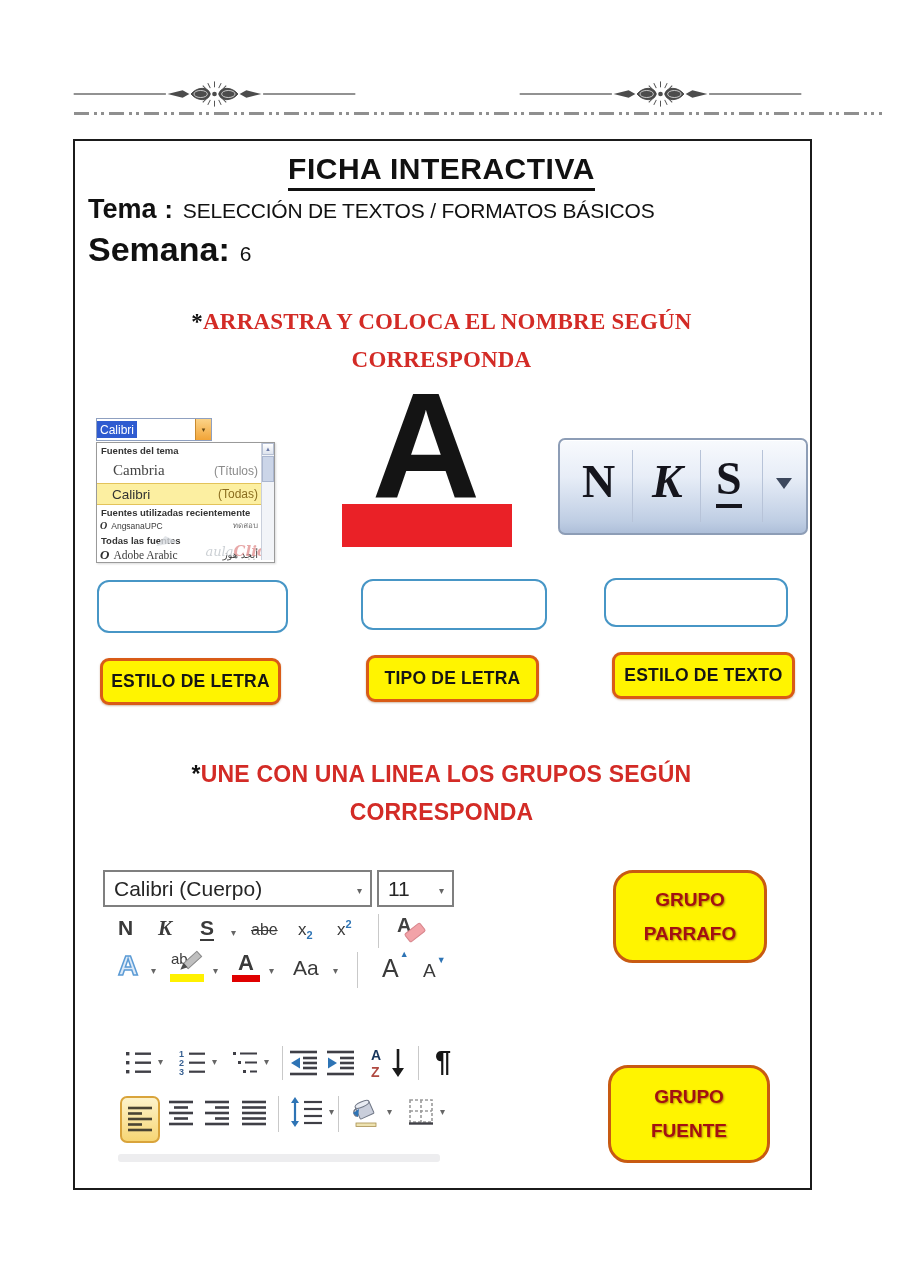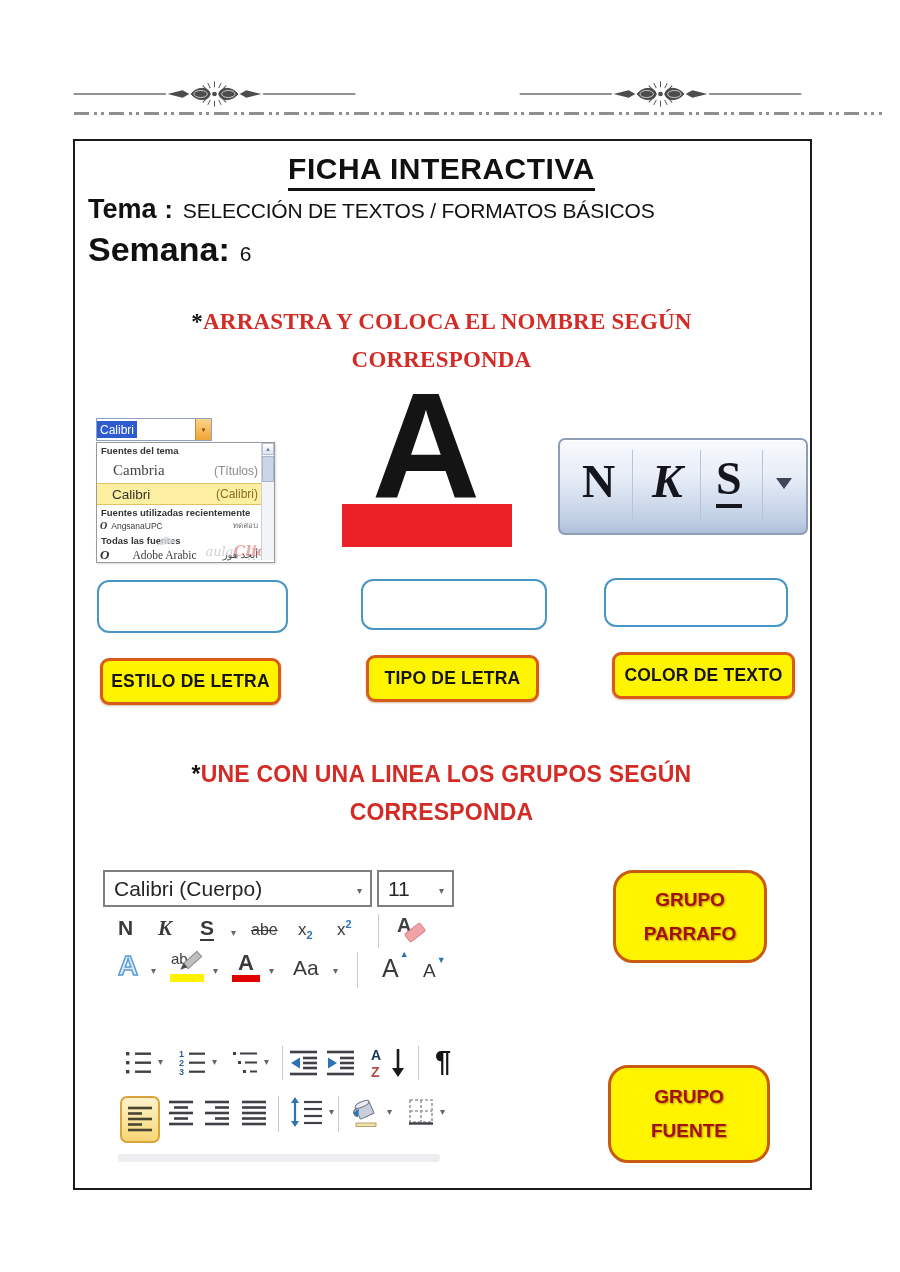--- a/index.html
+++ b/index.html
@@ -45,21 +45,21 @@
   .fdrop .rowCam .nm{font-family:"Liberation Serif",serif;font-size:15px;color:#444;}
   .fdrop .rowCal{height:22px;display:flex;align-items:center;padding:0 16px 0 15px;background:#fcefa1;
       border-top:1px solid #e3c35a;border-bottom:1px solid #e3c35a;box-sizing:border-box;}
   .fdrop .rowCal .nm{font-size:13.5px;color:#333;}
   .fdrop .tag{margin-left:auto;font-size:12px;color:#8a8a8a;}
   .fdrop .rowSm{height:15px;display:flex;align-items:center;padding:0 16px 0 3px;}
   .fdrop .oic{font-family:"Liberation Serif",serif;font-style:italic;font-weight:bold;color:#2f2f2f;margin-right:4px;}
   .fdrop .rowSm .nm{font-size:8.5px;color:#3c3c3c;}
   .fdrop .rowSm .smp{margin-left:auto;font-size:8px;color:#555;opacity:.85;}
   .fdrop .rowAd{height:17px;display:flex;align-items:center;padding:0 16px 0 3px;}
-  .fdrop .rowAd .nm{font-family:"Liberation Serif",serif;font-size:11.5px;color:#3c3c3c;margin-left:19px;}
+  .fdrop .rowAd .nm{font-family:"Liberation Serif",serif;font-size:11.5px;color:#3c3c3c;}
   .fdrop .rowAd .smp{margin-left:auto;font-size:10px;color:#444;}
   .fdrop .sbar{position:absolute;right:0;top:0;width:12px;height:117px;background:#f2f4f8;border-left:1px solid #c9cfdb;}
   .fdrop .sbar .up{height:12px;background:linear-gradient(#fff,#dde3ee);border:1px solid #b6c0d4;box-sizing:border-box;
       display:flex;align-items:center;justify-content:center;font-size:6px;color:#6b7aa8;}
   .fdrop .sbar .thumb{margin-top:1px;height:26px;background:#cbd5e8;border:1px solid #aab6cf;box-sizing:border-box;}
   .fdrop .wm{position:absolute;right:8px;bottom:2px;font-family:"DejaVu Serif",serif;font-style:italic;opacity:.85;}
   .fdrop .wm .a{font-size:13px;color:#c4c9ce;}
   .fdrop .wm .c{font-size:15px;color:#e49a9a;font-weight:bold;}
   .fdrop .cap{position:absolute;left:58px;bottom:18px;width:0;height:0;border-left:11px solid transparent;
       border-right:11px solid transparent;border-bottom:8px solid #d9dde2;opacity:.8;transform:rotate(-12deg);}
@@ -207,21 +207,21 @@
       <span class="btn">▾</span>
     </div>
     <div class="panel">
       <div class="sec sec1">Fuentes del tema</div>
       <div class="rowCam">
         <span class="nm">Cambria</span>
         <span class="tag">(Títulos)</span>
       </div>
       <div class="rowCal">
         <span class="nm">Calibri</span>
-        <span class="tag" style="color:#8a6d1f">(Calibri)</span>
+        <span class="tag" style="color:#8a6d1f">(Todas)</span>
       </div>
       <div class="sec">Fuentes utilizadas recientemente</div>
       <div class="rowSm">
         <span class="oic" style="font-size:10px">O</span>
         <span class="nm">AngsanaUPC</span>
         <span class="smp">ทดสอบ</span>
       </div>
       <div class="sec">Todas las fuentes</div>
       <div class="rowAd">
         <span class="oic" style="font-size:13px">O</span>
@@ -251,21 +251,21 @@
     <span class="lt" style="left:156px;border-bottom:4px solid #15151d;line-height:50px;">S</span>
     <span class="arr"></span>
   </div>
 
   <div class="abs ansbox" style="left:97px;top:580px;width:191px;height:53px;"></div>
   <div class="abs ansbox" style="left:361px;top:579px;width:186px;height:51px;"></div>
   <div class="abs ansbox" style="left:604px;top:578px;width:184px;height:49px;"></div>
 
   <div class="abs ylabel" style="left:100px;top:658px;width:181px;height:47px;">ESTILO DE LETRA</div>
   <div class="abs ylabel" style="left:366px;top:655px;width:173px;height:47px;">TIPO DE LETRA</div>
-  <div class="abs ylabel" style="left:612px;top:652px;width:183px;height:47px;">COLOR DE TEXTO</div>
+  <div class="abs ylabel" style="left:612px;top:652px;width:183px;height:47px;">ESTILO DE TEXTO</div>
 
   <div class="abs redhead" style="top:755px;">
     <div><span class="star">*</span><span>UNE CON UNA LINEA LOS GRUPOS SEGÚN</span></div>
     <div>CORRESPONDA</div>
   </div>
 
   <div class="abs fribbon">
     <div class="fr-box" style="left:0;top:0;width:269px;height:37px;">
       <span class="tx">Calibri (Cuerpo)</span>
       <span class="dd">▾</span>

